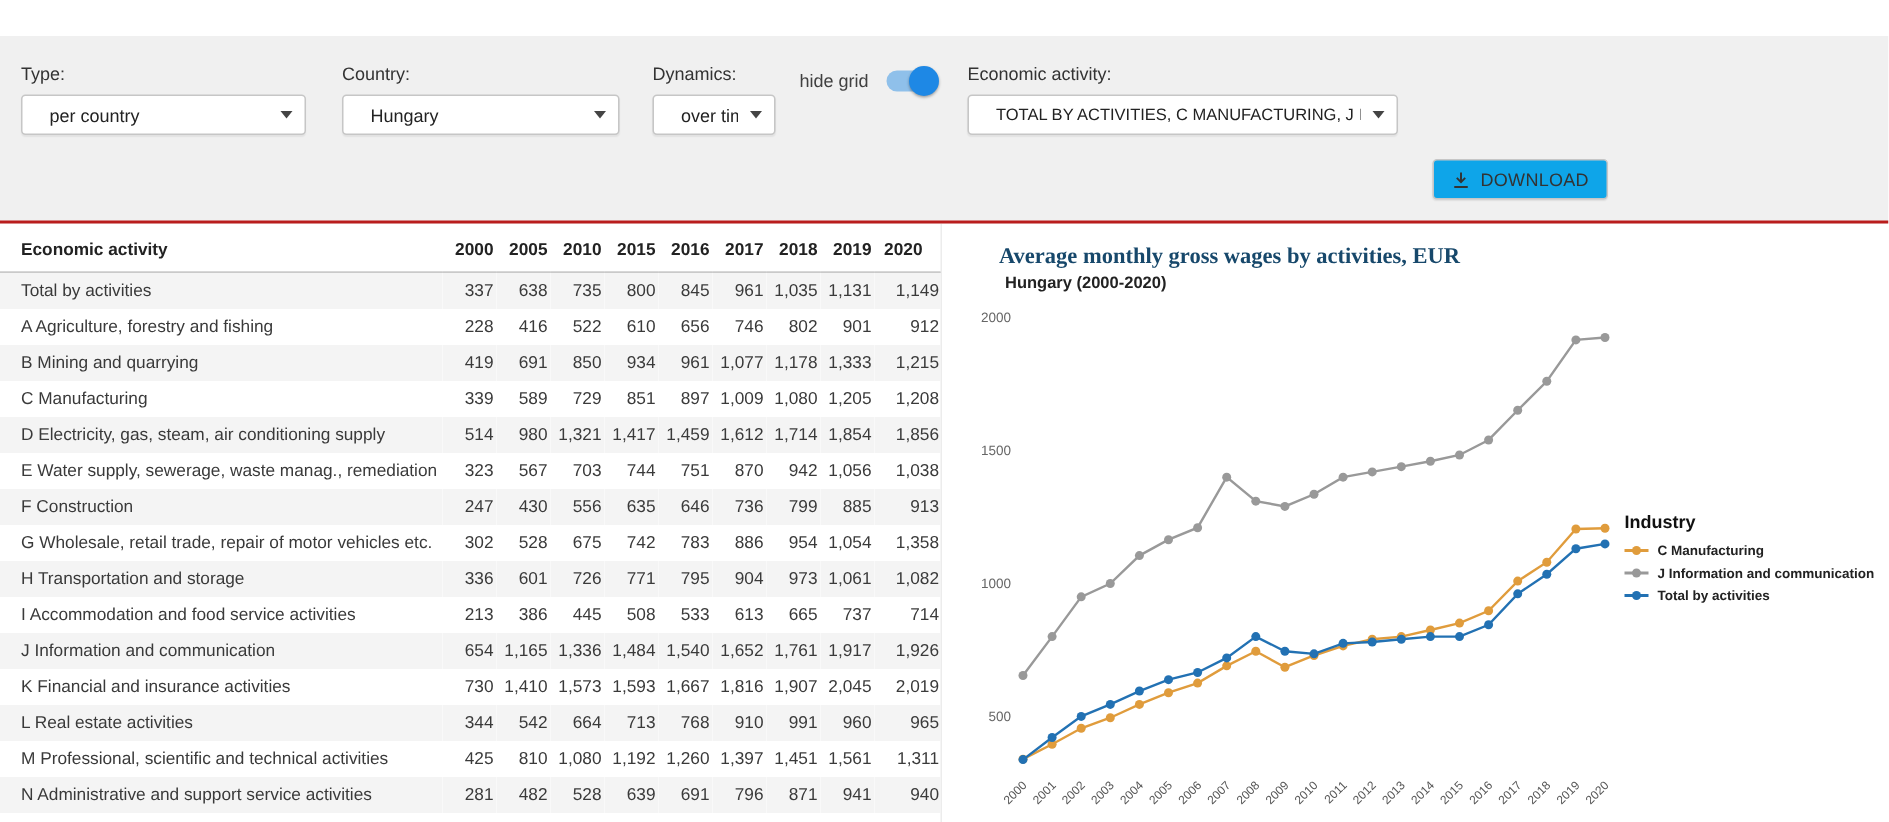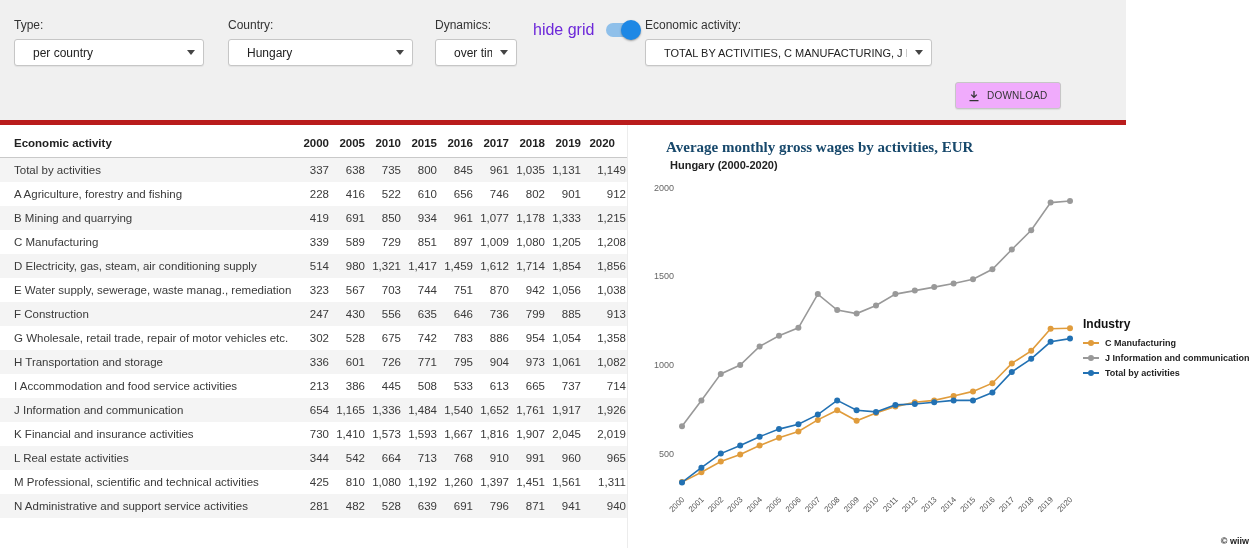--- a/index.html
+++ b/index.html
@@ -1,43 +1,43 @@
 <!DOCTYPE html>
 <html><head>
 <meta charset="utf-8">
 <style>
   * { box-sizing: border-box; margin: 0; padding: 0; }
   html,body { width:1259px; height:548px; overflow:hidden; background:#fff;
     font-family:"Liberation Sans", sans-serif; }
 
   
-  .toolbar { position:relative; width:1126px; height:125px; background:#f0f0f0;
-    border-bottom:5px solid #b91c1c; }
+  .toolbar { position:relative; width:1259px; height:125px; background:#f0f0f0;
+    border-bottom:2px solid #b91c1c;margin-top:24px; }
   .filter { position:absolute; top:18px; }
   .filter-label { font-size:12px; color:#333; margin-bottom:7px; }
   .dropdown { height:27px; width:100%; background:#fff; border:1px solid #c6c6c6;
     border-radius:3px; display:flex; align-items:center; padding:0 8px 0 18px;
     font-size:12px; color:#222; cursor:pointer; box-shadow:0 1px 1px rgba(0,0,0,.06); }
   .dropdown-value { flex:1; white-space:nowrap; overflow:hidden; }
   .caret { width:0; height:0; border-left:4px solid transparent;
     border-right:4px solid transparent; border-top:5px solid #444; margin-left:8px; flex:none; }
 
   .toggle-group { position:absolute; left:533px; top:20px; display:flex; align-items:center; gap:11px; }
-  .toggle-label { font-size:16px; color:#6d28d9; }
+  .toggle-label { font-size:12px; color:#404040; }
   .toggle { position:relative; width:36px; height:20px; cursor:pointer; }
   .toggle-track { position:absolute; left:1px; top:3px; width:34px; height:14px;
     border-radius:7px; background:#9e9e9e; }
   .toggle.on .toggle-track { background:#8fc0ea; }
   .toggle-thumb { position:absolute; top:0; left:0; width:20px; height:20px; border-radius:50%;
     background:#bdbdbd; box-shadow:0 1px 2px rgba(0,0,0,.35); }
   .toggle.on .toggle-thumb { left:16px; background:#1e88e5; }
 
   .download-btn { position:absolute; left:955px; top:82px; height:27px; display:flex;
-    align-items:center; gap:7px; background:#f0abfc; border:1px solid #c6c6c6; border-radius:3px;
-    padding:12px 12px; font-size:10px; color:#333; letter-spacing:.2px; cursor:pointer;
+    align-items:center; gap:7px; background:#0ea5e9; border:1px solid #c6c6c6; border-radius:3px;
+    padding:12px 12px; font-size:12px; color:#333; letter-spacing:.2px; cursor:pointer;
     font-family:"Liberation Sans", sans-serif; box-shadow:0 1px 1px rgba(0,0,0,.08); }
 
   
   .main { display:flex; width:1259px; height:423px; }
 
   .table-panel { width:628px; border-right:1px solid #ececec; overflow:hidden; }
   table { width:628px; table-layout:fixed; border-collapse:collapse;
     font-size:11.5px; color:#3a3a3a; }
   th { font-weight:bold; color:#222; text-align:left; padding:12px 2px 8px;
     border-bottom:1px solid #c9c9c9; font-size:11.5px; white-space:nowrap; overflow:hidden; }

